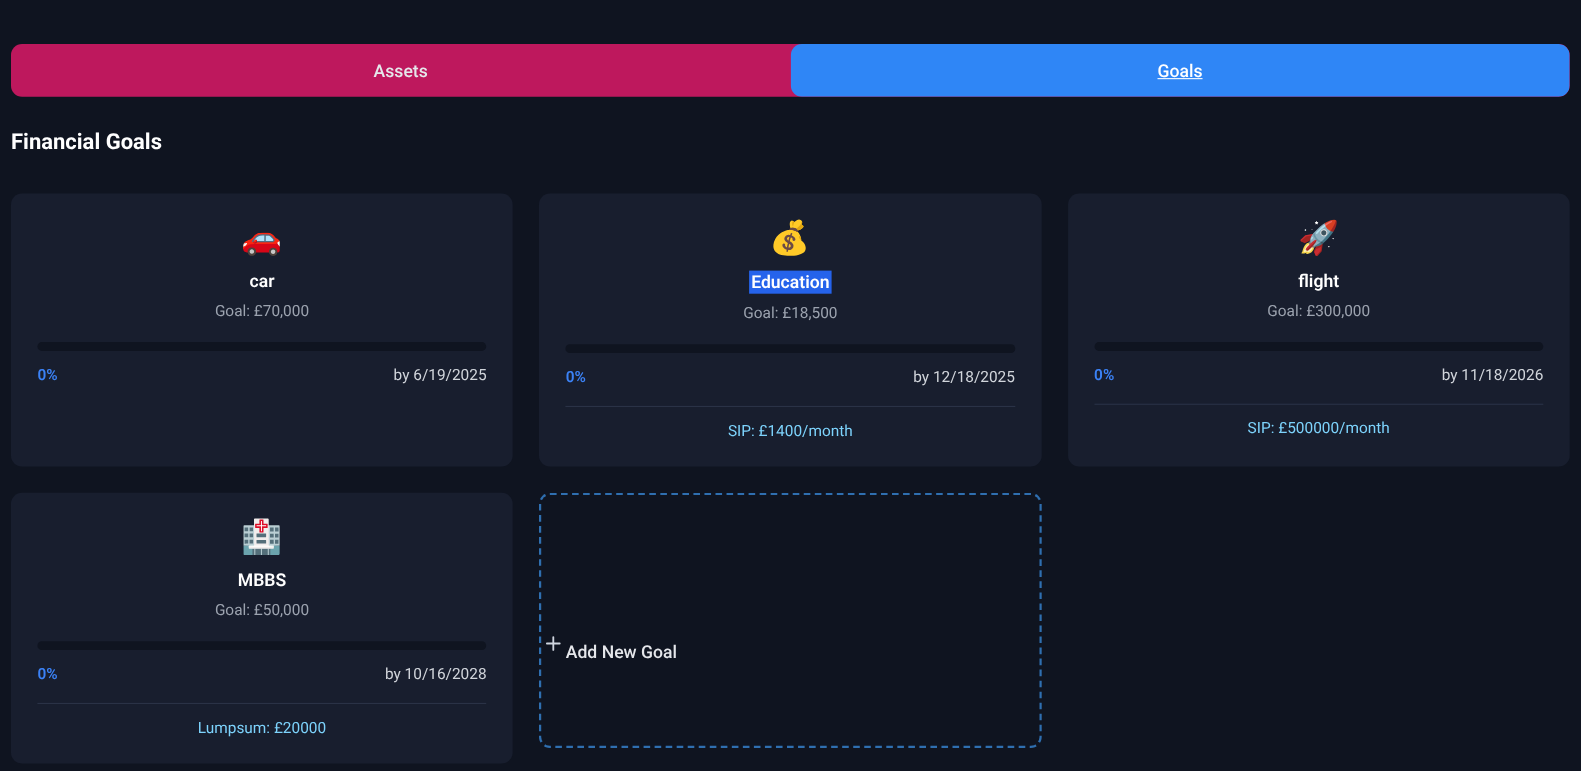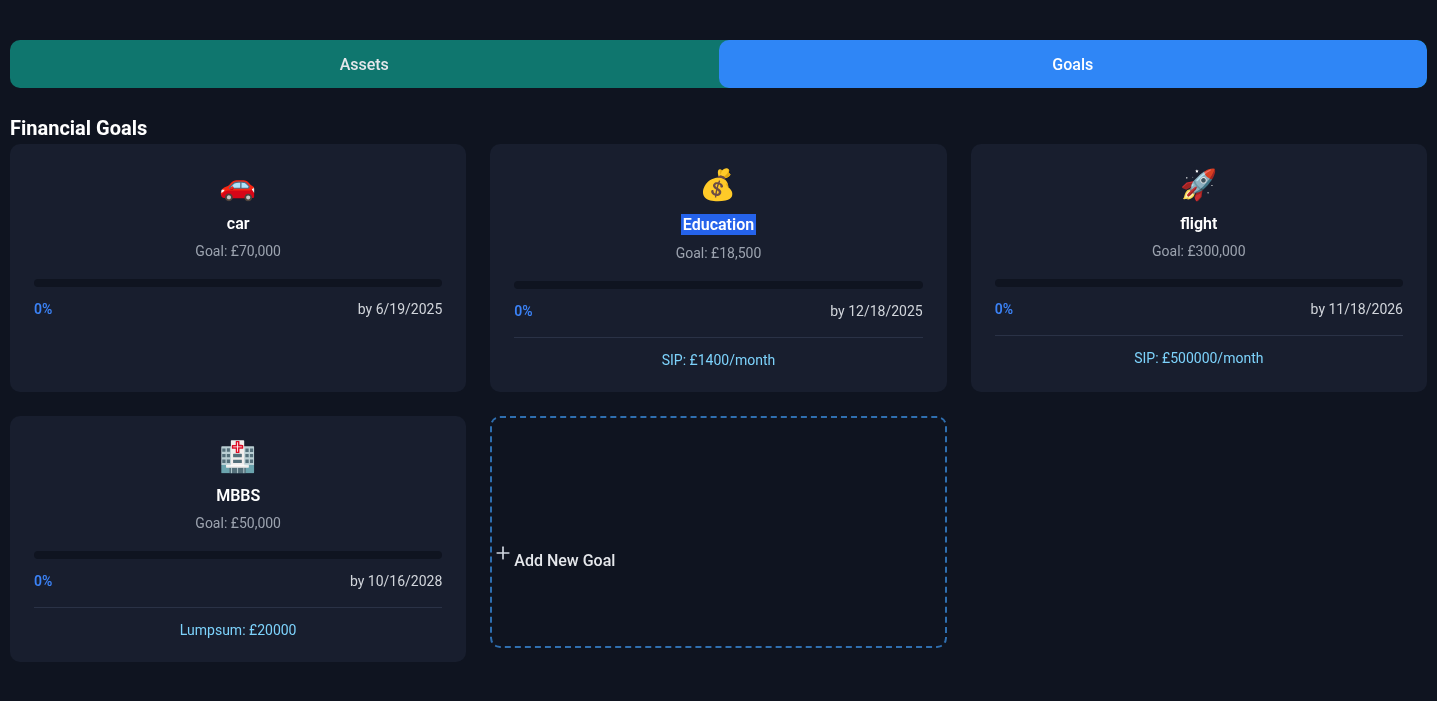--- a/index.html
+++ b/index.html
@@ -9,45 +9,46 @@
     font-family: -apple-system, BlinkMacSystemFont, "Segoe UI", Roboto, Helvetica, Arial, sans-serif;
     min-height: 701px;
     width: 1437px;
   }
   .page {
     padding: 0 10px 40px 10px;
     padding-top: 40px;
   }
   .tab-bar {
     display: flex;
-    background: #0f766e;
+    background: #be185d;
     border-radius: 10px;
     overflow: hidden;
     height: 48px;
   }
   .tab {
     flex: 1;
     display: flex;
     align-items: center;
     justify-content: center;
     font-size: 16px;
     font-weight: 500;
     cursor: pointer;
     color: #e5e7eb;
   }
   .tab.active {
     background: #2f86f6;
     color: #ffffff;
     border-radius: 10px;
+    text-decoration: underline;
   }
   .section-title {
     font-size: 20px;
     font-weight: 700;
     color: #ffffff;
-    margin: 28px 0 4px 0;
+    margin: 28px 0 36px 0;
   }
   .goal-grid {
     display: grid;
     grid-template-columns: repeat(3, 1fr);
     gap: 24px;
   }
   .goal-card {
     background: #181e2e;
     border-radius: 10px;
     padding: 26px 24px 24px 24px;

